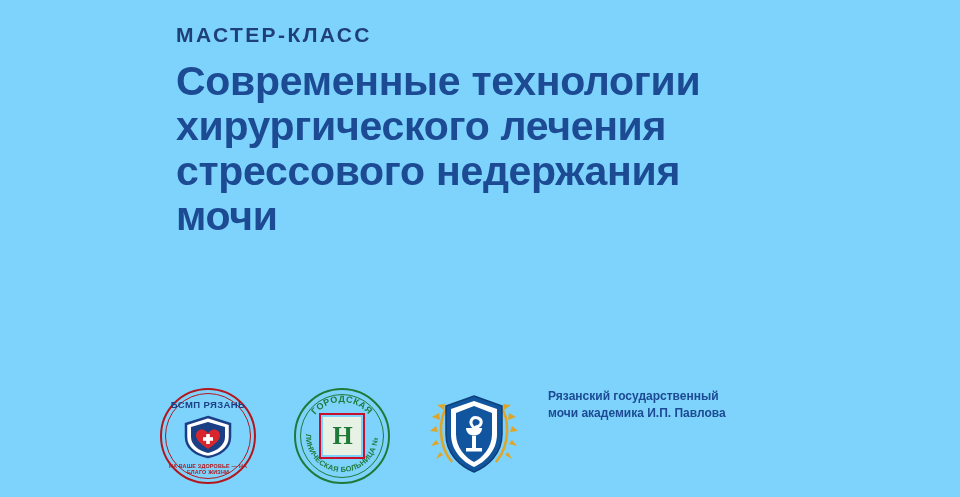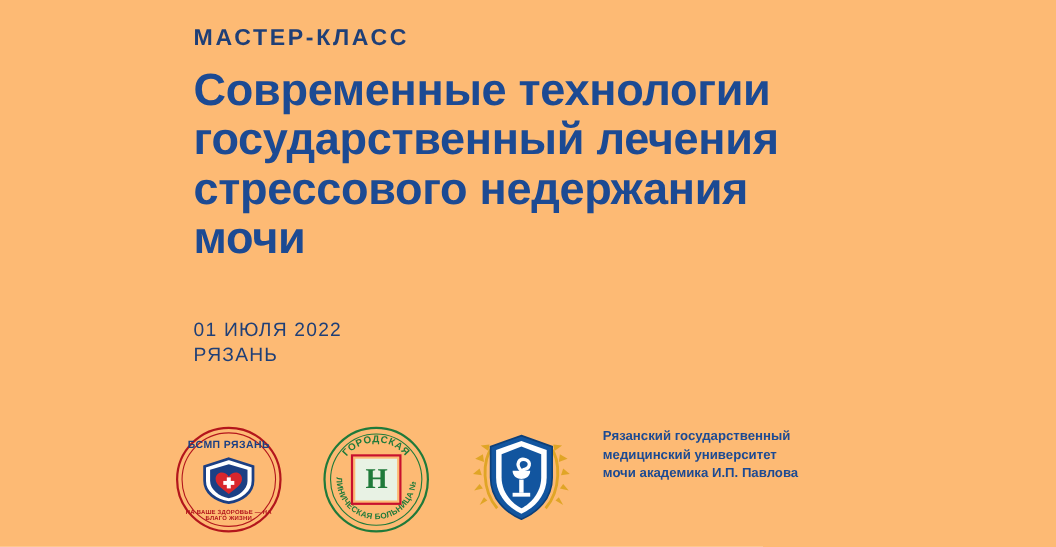--- a/index.html
+++ b/index.html
@@ -10,21 +10,21 @@
     width: 960px;
     height: 497px;
     background: #ffffff;
     font-family: "Liberation Sans", sans-serif;
     overflow: hidden;
   }
   .slide {
     position: relative;
     width: 960px;
     height: 497px;
-    background: #fdba74;
+    background: #7dd3fc;
     box-sizing: border-box;
   }
   .content {
     position: absolute;
     left: 176px;
     top: 22px;
     width: 640px;
   }
   .kicker {
     font-size: 21px;
@@ -191,25 +191,21 @@
     white-space: nowrap;
   }
 </style>
 </head>
 <body>
 
 <div class="slide">
 
   <div class="content">
     <div class="kicker">МАСТЕР-КЛАСС</div>
-    <h1 class="title">Современные технологии государственный лечения стрессового недержания мочи</h1>
-    <div class="meta">
-      <div>01 ИЮЛЯ 2022</div>
-      <div>РЯЗАНЬ</div>
-    </div>
+    <h1 class="title">Современные технологии хирургического лечения стрессового недержания мочи</h1>
   </div>
 
   <div class="logos">
 
     <div class="logo-bsmp">
       <div class="ring"></div>
       <div class="ring2"></div>
       <div class="top-text">БСМП РЯЗАНЬ</div>
       <svg class="shield" width="50" height="44" viewBox="0 0 50 44">
         <path d="M25 2 L47 9 V22 C47 33 37 40 25 42 C13 40 3 33 3 22 V9 Z" fill="#ffffff" stroke="#1b3f84" stroke-width="2.5"></path>
@@ -267,18 +263,17 @@
 
         <path d="M38 40 C38 50 54 50 54 40 Z" fill="#ffffff"></path>
         <rect x="44" y="48" width="4" height="12" fill="#ffffff"></rect>
         <rect x="38" y="60" width="16" height="3.5" fill="#ffffff"></rect>
         <path d="M46 40 C40 34 44 28 50 30 C55 32 54 38 48 39" stroke="#ffffff" stroke-width="3" fill="none" stroke-linecap="round"></path>
       </svg>
     </div>
 
     <div class="uni-name">
       <div>Рязанский государственный</div>
-      <div>медицинский университет</div>
       <div>мочи академика И.П. Павлова</div>
     </div>
 
   </div>
 </div>
 
 </body></html>

